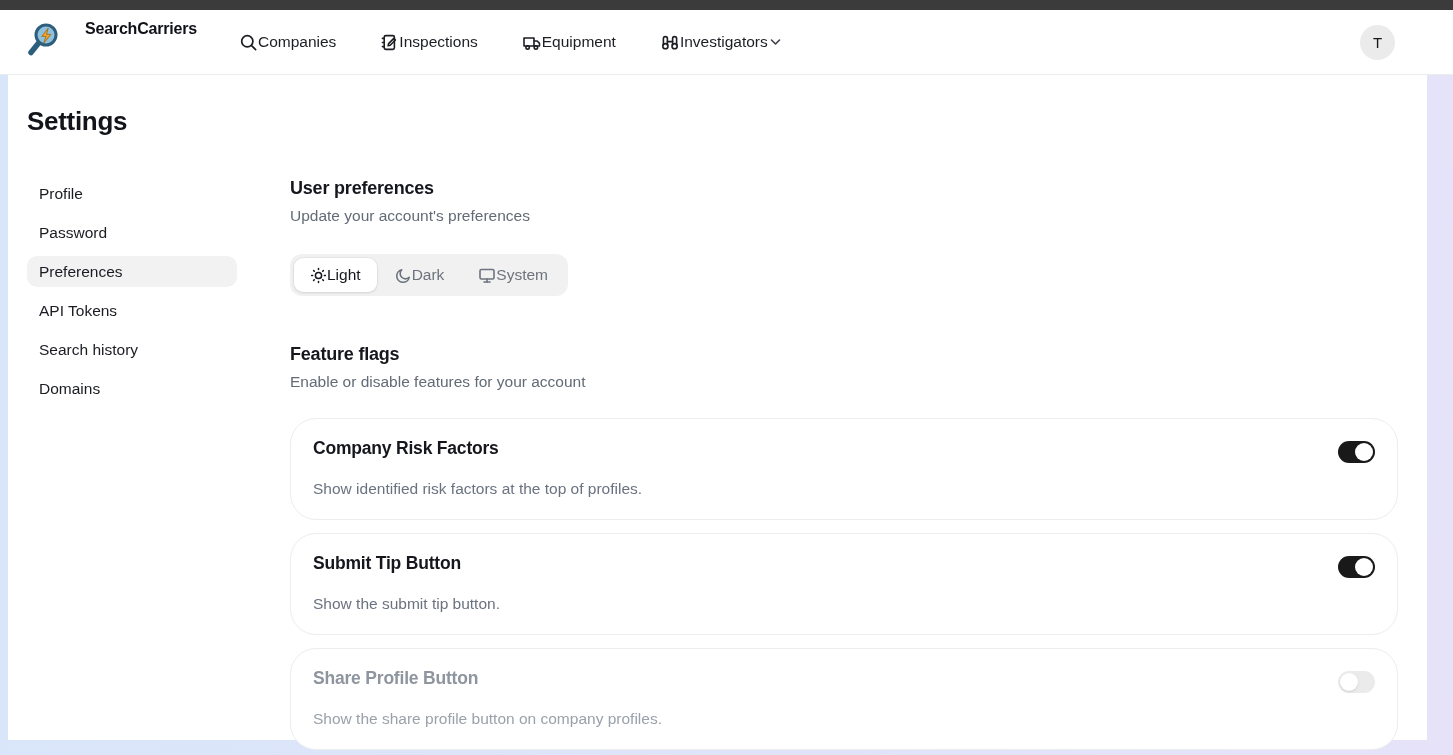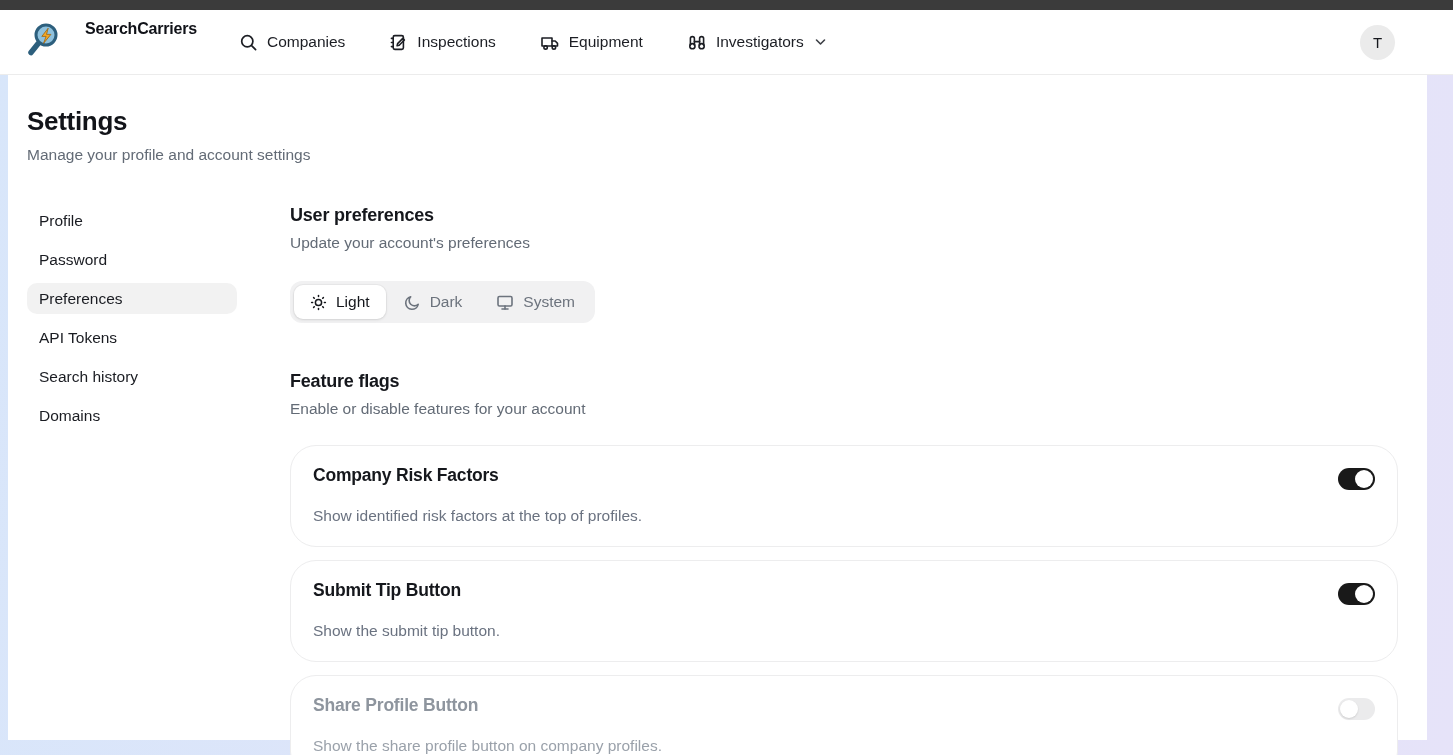--- a/index.html
+++ b/index.html
@@ -16,21 +16,21 @@
   .navbar {
     height: 65px; width: 100%; background: #ffffff;
     border-bottom: 1px solid #ececec;
     display: flex; align-items: center;
     padding: 0 58px 0 24px;
   }
   .brand { display: flex; align-items: flex-start; gap: 24px; cursor: pointer; }
   .brand-name { font-size: 16px; font-weight: 700; letter-spacing: -0.2px; color: #101218; }
   .nav-items { display: flex; align-items: center; margin-left: 42px; gap: 44px; }
   .nav-item {
-    display: flex; align-items: center; gap: 9px;
+    display: flex; align-items: center; 
     font-size: 15.5px; font-weight: 500; color: #1c1e24; cursor: pointer;
   }
   .nav-item svg { display: block; }
   .chevron { margin-left: 2px; color: #3c3f45; }
   .avatar {
     margin-left: auto; width: 35px; height: 35px; border-radius: 50%;
     background: #ebebeb; display: flex; align-items: center; justify-content: center;
     font-size: 15px; color: #16181d; cursor: pointer;
   }
 
@@ -58,21 +58,21 @@
   .main-col { flex: 1; margin-left: 53px; }
   .section-heading { font-size: 18px; font-weight: 700; letter-spacing: -0.2px; color: #15171c; }
   .section-subheading { margin-top: 8px; font-size: 15.5px; color: #636b76; }
 
   
   .segmented {
     display: inline-flex; align-items: center; margin-top: 29px;
     background: #f1f1f2; border-radius: 12px; padding: 4px; gap: 2px;
   }
   .segment {
-    display: flex; align-items: center; gap: 9px;
+    display: flex; align-items: center; 
     font-size: 15.5px; color: #6c737d; padding: 8px 16px;
     border-radius: 9px; cursor: pointer; background: transparent; border: none;
     font-family: inherit;
   }
   .segment.selected {
     background: #ffffff; color: #15171c;
     box-shadow: 0 1px 3px rgba(0,0,0,0.10), 0 0 0 1px rgba(0,0,0,0.03);
   }
   .segment svg { display: block; }
 
@@ -171,21 +171,20 @@
         </svg>
       </span>
     </div>
   </nav>
 
   <div class="avatar">T</div>
 </header>
 
 <main class="panel">
   <h1 class="page-title">Settings</h1>
-  <div class="page-subtitle">Manage your profile and account settings</div>
 
   <div class="settings-body">
     <nav class="side-nav">
       <div class="side-item">Profile</div>
       <div class="side-item">Password</div>
       <div class="side-item active">Preferences</div>
       <div class="side-item">API Tokens</div>
       <div class="side-item">Search history</div>
       <div class="side-item">Domains</div>
     </nav>

